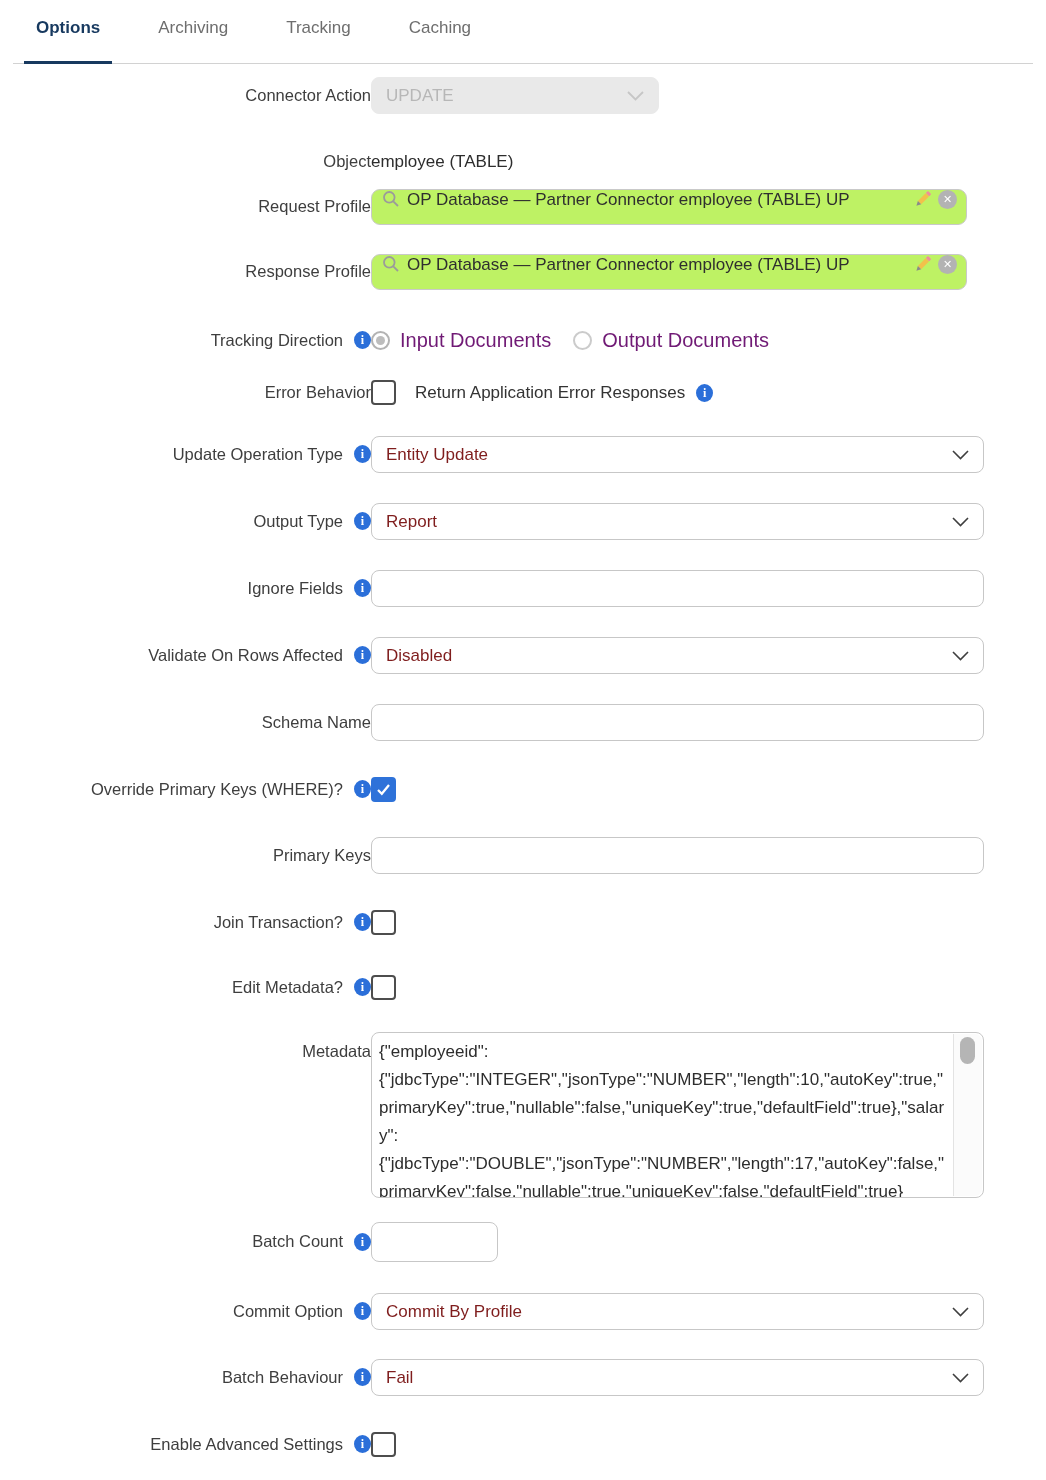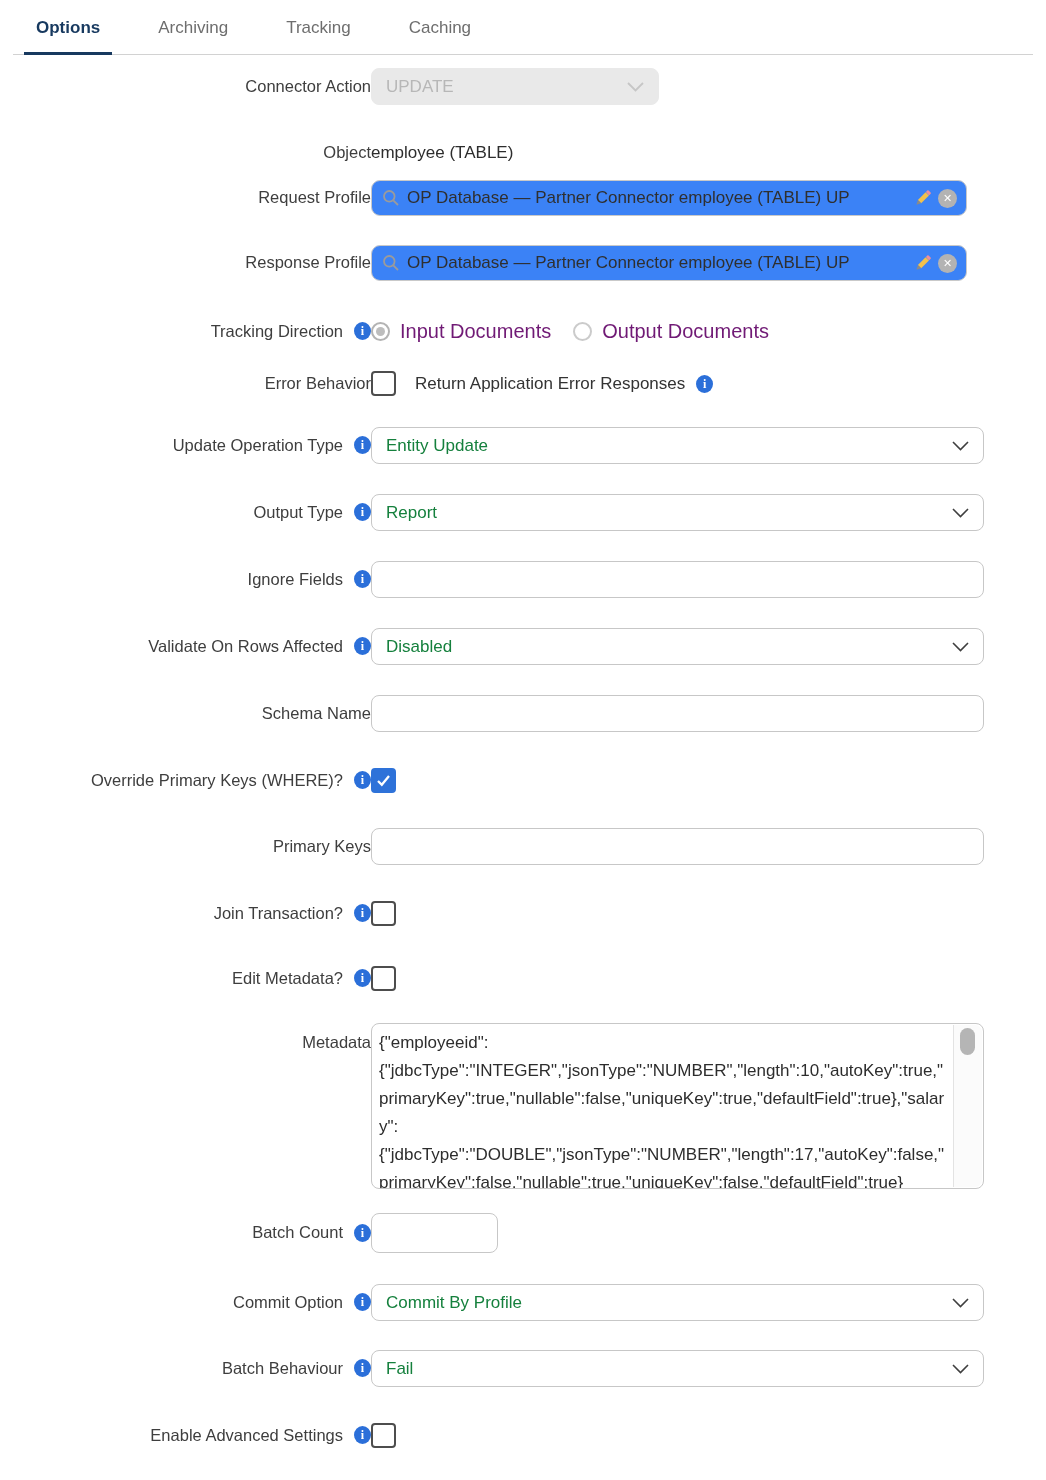--- a/index.html
+++ b/index.html
@@ -1,51 +1,51 @@
 <!DOCTYPE html>
 <html><head>
 <meta charset="utf-8">
 <style>
   html,body{margin:0;padding:0;background:#ffffff;}
   body{width:1046px;height:1480px;overflow:hidden;
        font-family:"Liberation Sans","DejaVu Sans",sans-serif;color:#2d2d2d;}
 
   
   .tabbar{padding:16px 0 0 24px;display:flex;gap:34px;}
-  .tab{font-size:17px;color:#6e6e6e;padding:2px 12px 16px 12px;cursor:pointer;position:relative;}
+  .tab{font-size:17px;color:#6e6e6e;padding:2px 12px 25px 12px;cursor:pointer;position:relative;}
   .tab.active{color:#17395f;font-weight:bold;}
   .tab.active::after{content:"";position:absolute;left:0;right:0;bottom:-1px;height:3px;background:#17395f;}
   .tab-divider{height:0;border-bottom:1.5px solid #d2d2d2;margin:0 13px;}
 
   
   .form{margin-top:13px;}
   .row{display:flex;align-items:center;margin:0 24px;}
   .label-col{width:347px;flex:none;display:flex;align-items:center;justify-content:flex-end;}
   .field-label{font-size:16.5px;color:#3e3e3e;line-height:1.2;}
   .ctrl-col{width:613px;flex:none;display:flex;align-items:center;}
 
   
   .info{flex:none;width:17px;height:18px;border-radius:50%;background:#2b6fd9;
         margin-left:11px;display:inline-flex;align-items:center;justify-content:center;cursor:pointer;}
   .info::after{content:"i";color:#fff;font-size:12px;font-weight:bold;
                font-family:"Liberation Serif",serif;line-height:1;}
 
   
   .select,.text-input{box-sizing:border-box;height:37px;border:1px solid #c7c7c7;border-radius:8px;
-        background:#fff;display:flex;align-items:center;padding:0 14px;font-size:17px;color:#15803d;}
+        background:#fff;display:flex;align-items:center;padding:0 14px;font-size:17px;color:#7f1d1d;}
   .select{justify-content:space-between;cursor:pointer;width:613px;}
   .select .sel-text{white-space:nowrap;overflow:hidden;}
   .select.disabled{background:#e9e9e9;border-color:#e9e9e9;color:#b7b7b7;width:288px;cursor:default;}
   .text-input{width:613px;font-family:inherit;outline:none;}
   .text-input.small{width:127px;height:40px;}
   .chev{flex:none;margin-left:8px;}
 
   
   .profile{box-sizing:border-box;width:596px;height:36px;border:1px solid #c9c9c9;border-radius:9px;
-           display:flex;align-items:center;padding:0 9px 0 10px;background:#3b82f6;}
+           display:flex;align-items:flex-start;padding:0 9px 0 10px;background:#bef264;}
   .profile .ptext{flex:1;font-size:17px;color:#2f2f2f;white-space:nowrap;overflow:hidden;margin:0 5px 0 7px;}
   .circle-x{flex:none;width:19px;height:19px;border-radius:50%;background:#b3b3b3;color:#fff;
             display:flex;align-items:center;justify-content:center;font-size:11px;cursor:pointer;margin-left:6px;}
 
   
   .checkbox{flex:none;width:25px;height:25px;box-sizing:border-box;border:2px solid #4d4d4d;
             border-radius:4px;background:#fff;cursor:pointer;display:flex;align-items:center;justify-content:center;}
   .checkbox.checked{background:#2e72d9;border-color:#2e72d9;}
 
   

